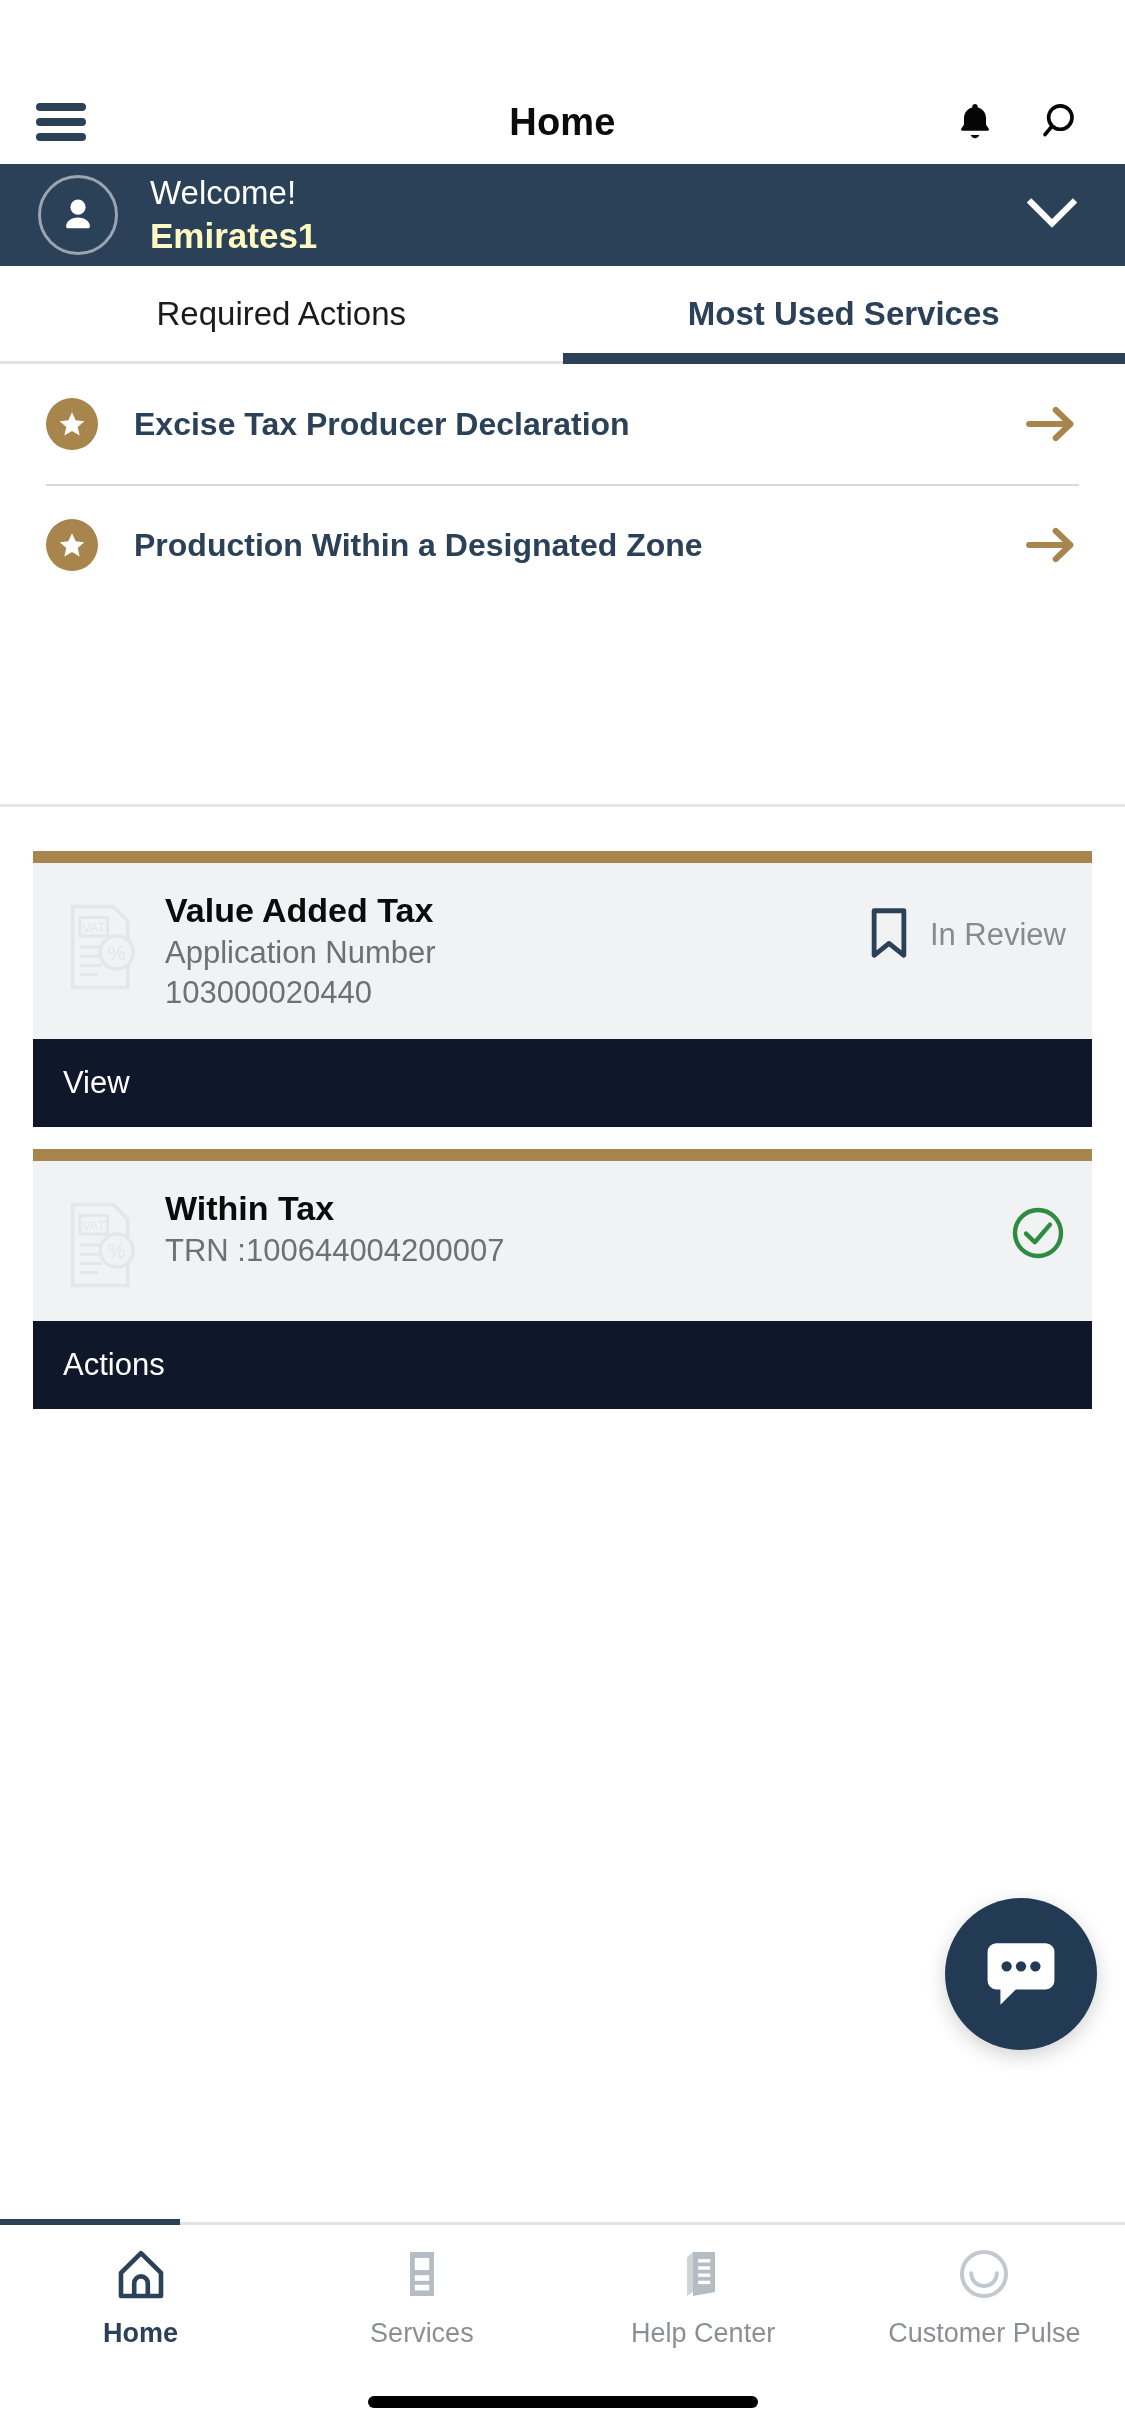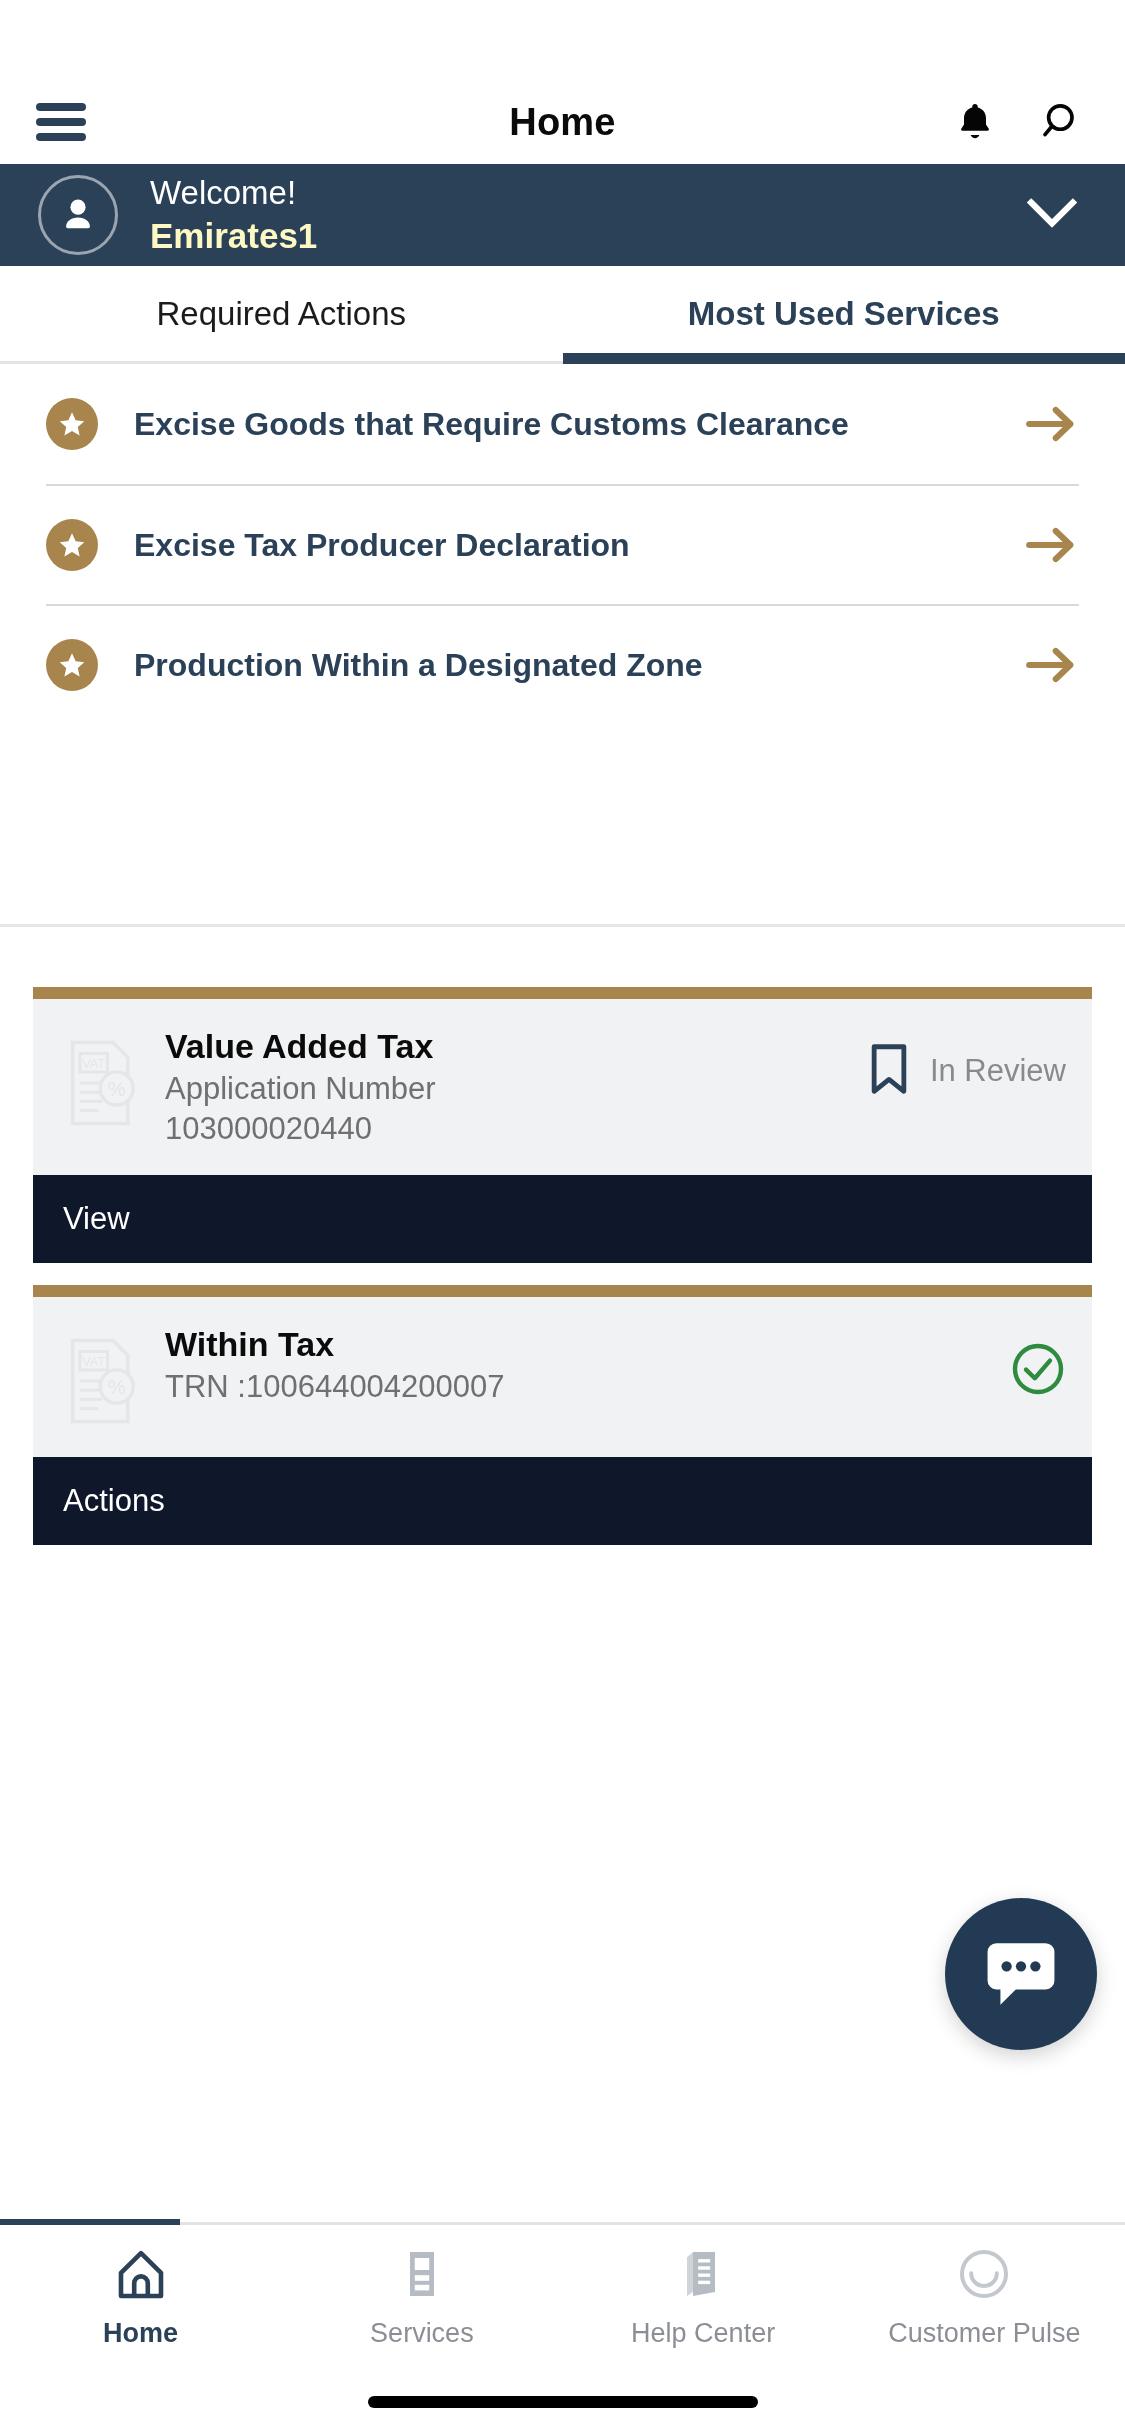--- a/index.html
+++ b/index.html
@@ -76,21 +76,21 @@
     color:#2b4158; line-height:1.28; flex:1; padding-right:28px;
   }
   .service-arrow { flex:0 0 auto; width:56px; display:flex; justify-content:center; }
   .services-spacer { height:200px; background:#ffffff; }
   .section-divider { height:3px; background:#e6e6e8; }
 
   
   .reg-section { padding:44px 0 0 0; background:#ffffff; }
   .reg-title { font-size:40px; font-weight:bold; color:#0b0b0b; padding:0 33px 34px 33px; }
 
-  .reg-card { margin:16px 33px 22px 33px; position:relative; }
+  .reg-card { margin:0 33px 22px 33px; position:relative; }
   .card-accent { height:12px; background:#a8854d; }
   .card-body {
     background:#f1f2f4; display:flex; align-items:flex-start;
     padding:26px 26px 26px 32px; position:relative; min-height:148px;
   }
   .card-doc-icon { flex:0 0 auto; width:74px; margin-top:12px; opacity:.85; }
   .card-info { margin-left:26px; flex:1; }
   .card-name { font-size:34px; font-weight:bold; color:#0b0b0b; line-height:1.25; }
   .card-sub { font-size:31px; color:#707070; line-height:1.25; margin-top:2px; }
   .card-status {
@@ -180,34 +180,20 @@
   <div class="tab">
     <span>Required Actions</span>
   </div>
   <div class="tab active">
     <span>Most Used Services</span>
   </div>
 </div>
 
 <div class="services">
 
-  <div class="service-row">
-    <div class="star-badge">
-      <svg width="30" height="30" viewBox="0 0 24 24" aria-hidden="true">
-        <polygon fill="#ffffff" points="12,2.6 14.9,9 21.8,9.7 16.6,14.3 18.1,21.1 12,17.6 5.9,21.1 7.4,14.3 2.2,9.7 9.1,9"></polygon>
-      </svg>
-    </div>
-    <div class="service-label">Excise Goods that Require Customs Clearance</div>
-    <div class="service-arrow">
-      <svg width="50" height="38" viewBox="0 0 26 20" aria-hidden="true">
-        <line x1="1.5" y1="10" x2="23" y2="10" stroke="#a8854d" stroke-width="3.2" stroke-linecap="round"></line>
-        <polyline points="15.5,2.6 23.2,10 15.5,17.4" fill="none" stroke="#a8854d" stroke-width="3.2" stroke-linecap="round" stroke-linejoin="round"></polyline>
-      </svg>
-    </div>
-  </div>
 
   <div class="service-row">
     <div class="star-badge">
       <svg width="30" height="30" viewBox="0 0 24 24" aria-hidden="true">
         <polygon fill="#ffffff" points="12,2.6 14.9,9 21.8,9.7 16.6,14.3 18.1,21.1 12,17.6 5.9,21.1 7.4,14.3 2.2,9.7 9.1,9"></polygon>
       </svg>
     </div>
     <div class="service-label">Excise Tax Producer Declaration</div>
     <div class="service-arrow">
       <svg width="50" height="38" viewBox="0 0 26 20" aria-hidden="true">

